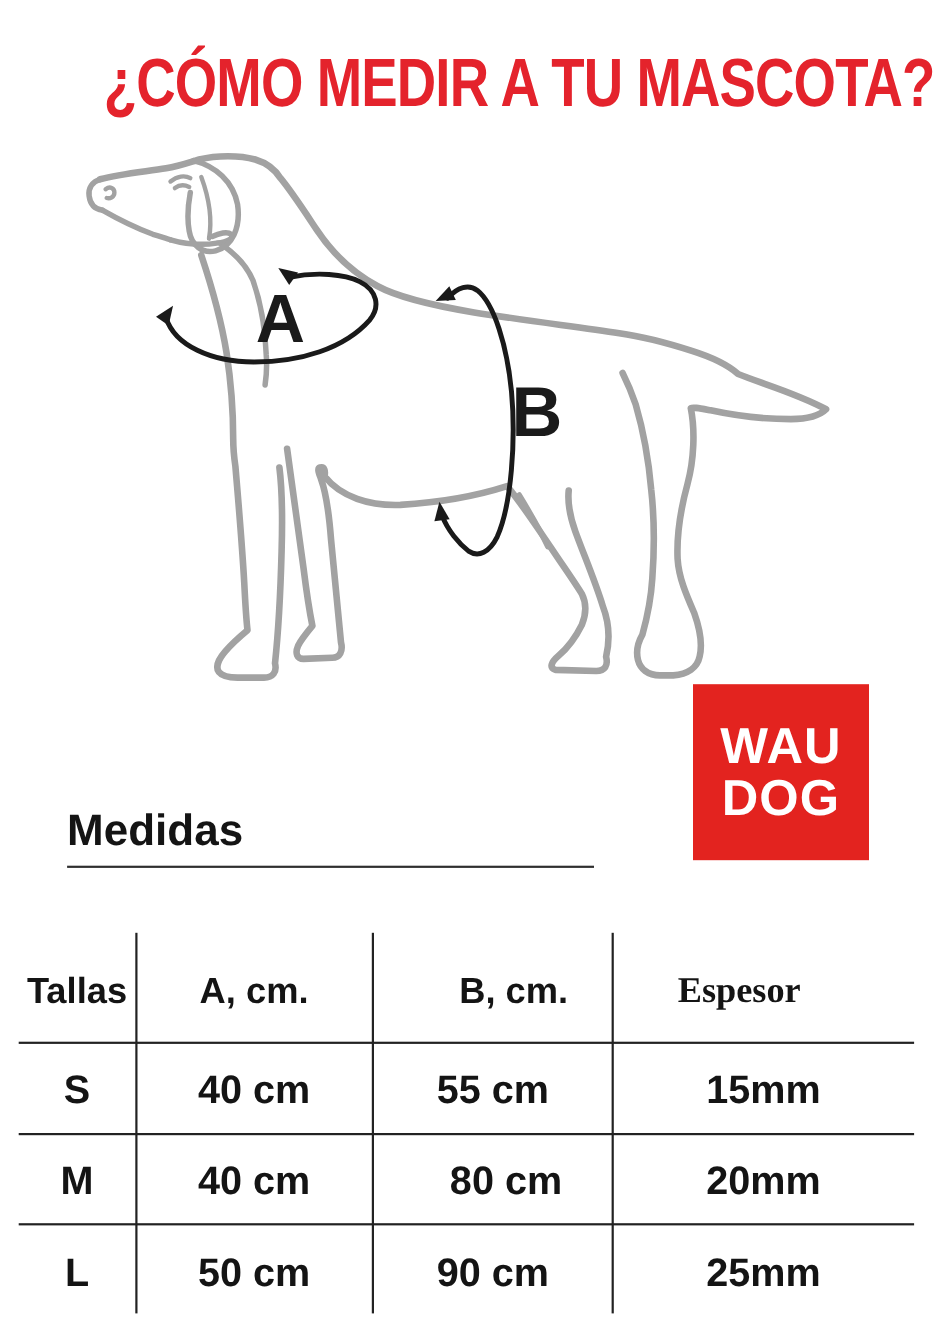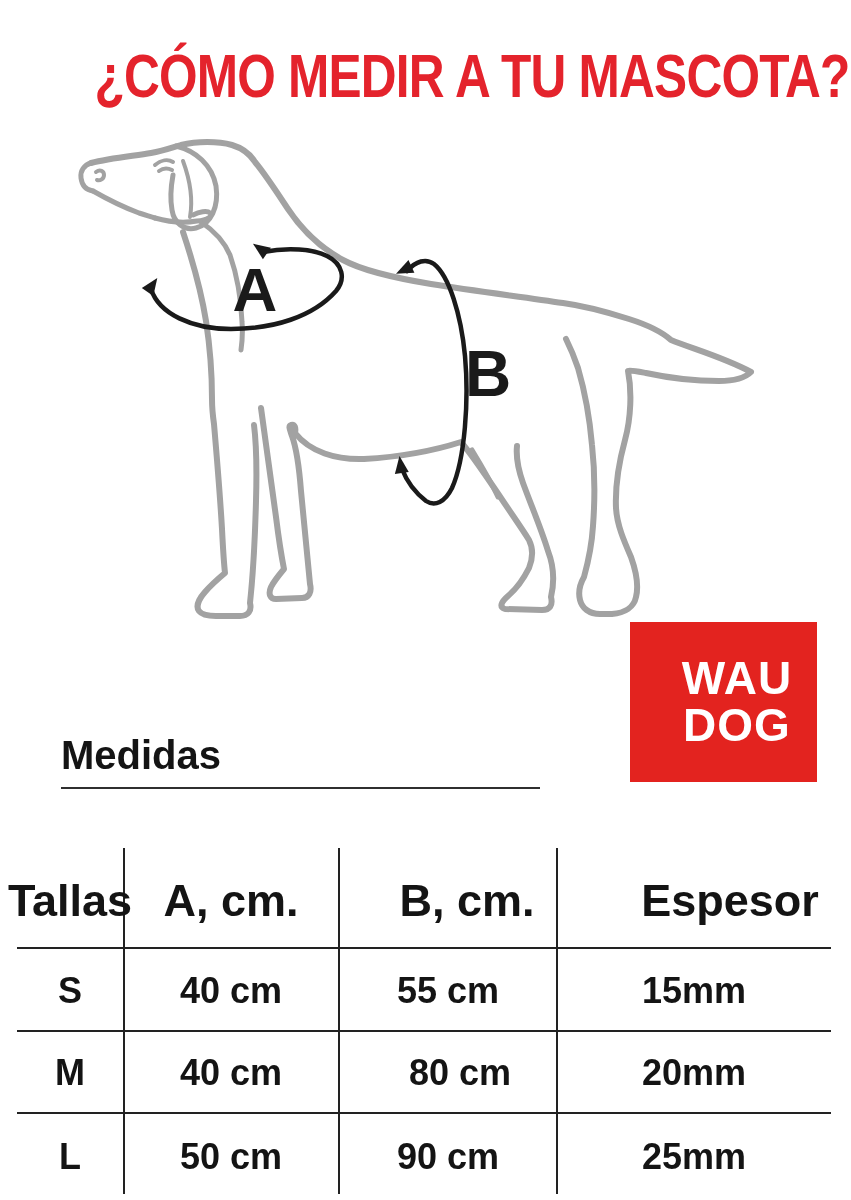--- a/index.html
+++ b/index.html
@@ -12,33 +12,33 @@
   .title{
     display:inline-block;font-size:62px;font-weight:700;letter-spacing:-1px;
     color:#e4232c;transform:scaleX(0.80);transform-origin:center;white-space:nowrap;
   }
   
   .dog-svg{position:absolute;left:55px;top:128px;}
   
   .logo{
     position:absolute;left:630px;top:622px;width:160px;height:160px;background:#e3231f;
     display:flex;flex-direction:column;align-items:center;justify-content:center;
-    color:#ffffff;font-weight:700;font-size:46px;line-height:1.02;letter-spacing:1px;padding-left:27px;
+    color:#ffffff;font-weight:700;font-size:46px;line-height:1.02;letter-spacing:1px;
   }
   
   .medidas{position:absolute;left:61px;top:733px;font-size:40px;font-weight:700;color:#141414;}
   .medidas-rule{position:absolute;left:61px;top:787px;width:479px;height:2px;background:#2f2f2f;}
   
   .vline{position:absolute;top:848px;height:346px;width:2px;background:#222222;}
   .hline{position:absolute;left:17px;width:814px;height:2px;background:#222222;}
   .cell{
     position:absolute;transform:translate(-50%,-50%);white-space:nowrap;
     font-weight:700;color:#141414;
   }
-  .cell.hdr{font-size:45px;}
+  .cell.hdr{font-size:33px;}
   .cell.val{font-size:36px;}
 </style>
 </head>
 <body>
 
 <div class="page">
 
   <div class="title-wrap">
     <span class="title">¿CÓMO MEDIR A TU MASCOTA?</span>
   </div>
@@ -118,21 +118,21 @@
   <div class="vline" style="left:123px;"></div>
   <div class="vline" style="left:338px;"></div>
   <div class="vline" style="left:556px;"></div>
   <div class="hline" style="top:947px;"></div>
   <div class="hline" style="top:1030px;"></div>
   <div class="hline" style="top:1112px;"></div>
 
   <div class="cell hdr" style="left:70px;top:901px;">Tallas</div>
   <div class="cell hdr" style="left:231px;top:901px;">A, cm.</div>
   <div class="cell hdr" style="left:448px;top:901px;margin-left:19px;">B, cm.</div>
-  <div class="cell hdr" style="left:730px;top:901px;">Espesor</div>
+  <div class="cell hdr" style="left:672px;top:901px;font-family:Liberation Serif, serif;">Espesor</div>
 
   <div class="cell val" style="left:70px;top:991px;">S</div>
   <div class="cell val" style="left:231px;top:991px;">40 cm</div>
   <div class="cell val" style="left:448px;top:991px;">55 cm</div>
   <div class="cell val" style="left:694px;top:991px;">15mm</div>
 
   <div class="cell val" style="left:70px;top:1073px;">M</div>
   <div class="cell val" style="left:231px;top:1073px;">40 cm</div>
   <div class="cell val" style="left:460px;top:1073px;">80 cm</div>
   <div class="cell val" style="left:694px;top:1073px;text-align:center;">20mm</div>

